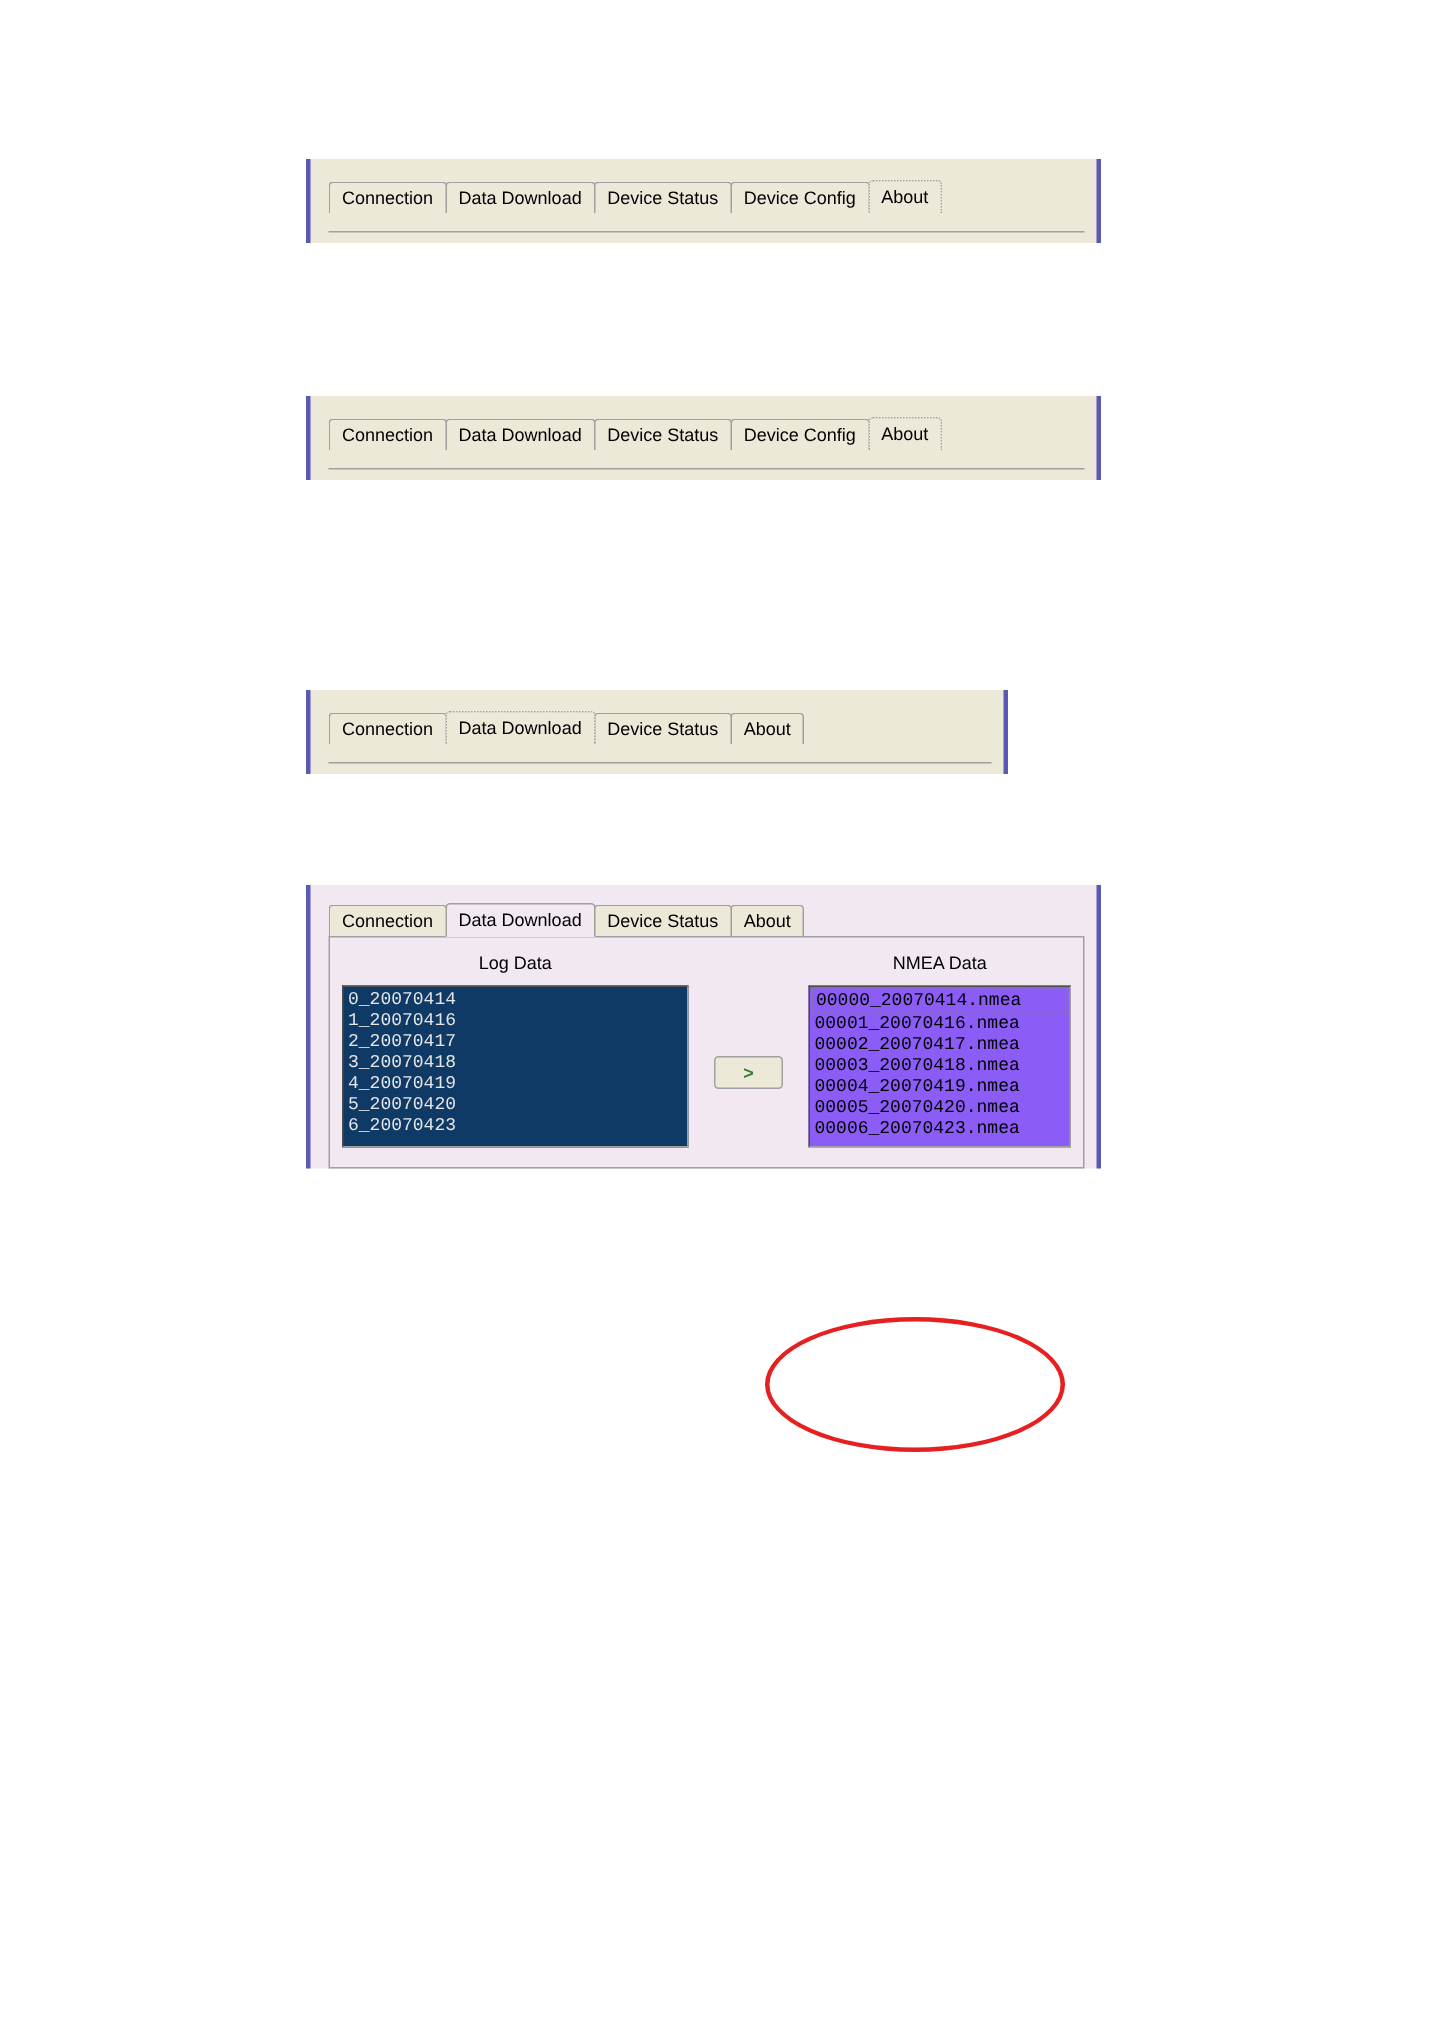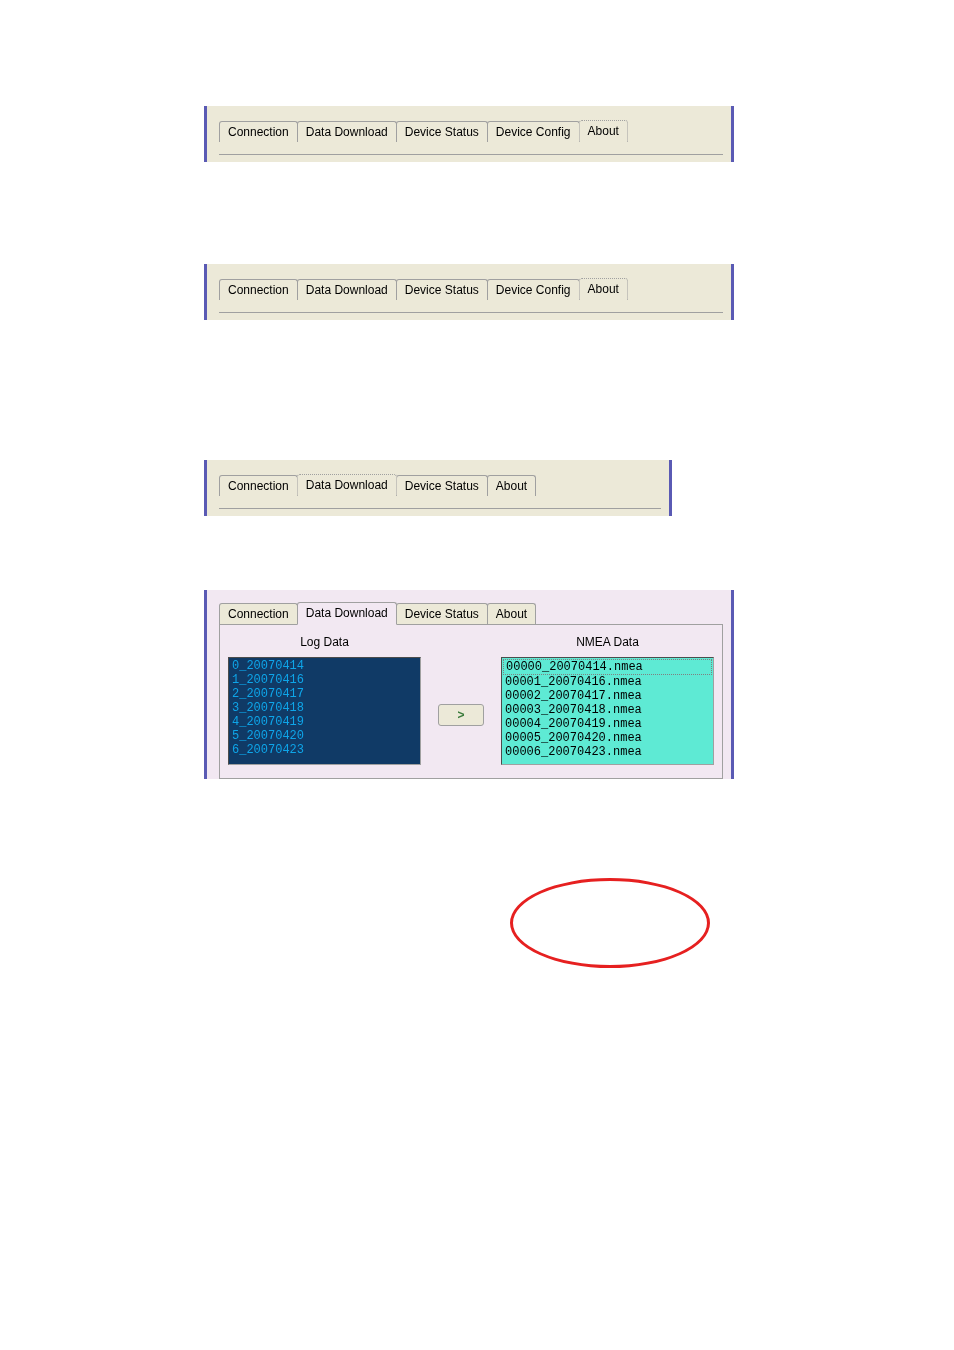--- a/index.html
+++ b/index.html
@@ -81,42 +81,42 @@
       border: 1px solid #a0a0a0;
       border-top: 1px solid #a0a0a0;
       background: #f2e8f2;
       margin-top: -1px;
       padding: 10px 8px 0 8px;
       height: 155px;
       overflow: hidden;
       position: relative;
     }
     .content-row { display: flex; }
-    .col-left { width: 193px; }
+    .col-left { width: 231px; }
     .col-mid { width: 80px; display: flex; align-items: center; justify-content: center; padding-top: 30px; }
     .col-right { flex: 1; }
     .col-header {
       text-align: center;
       font-size: 12px;
       color: #000;
       margin-bottom: 8px;
       font-family: Tahoma, Arial;
     }
     .listbox {
       border: 1px inset #a0a0a0;
       background: #103a66;
-      color: #0ea5e9;
+      color: #e5e5e5;
       font-family: "Courier New", monospace;
       font-size: 12px;
       height: 108px;
       overflow-y: scroll;
       padding: 1px;
     }
     .listbox.right {
-      background: #5eead4;
+      background: #8b5cf6;
       color: #000;
       overflow: hidden;
     }
     .list-item {
       padding: 0 2px;
       line-height: 14px;
       white-space: nowrap;
     }
     .list-item.sel-dotted {
       border: 1px dotted #808080;

